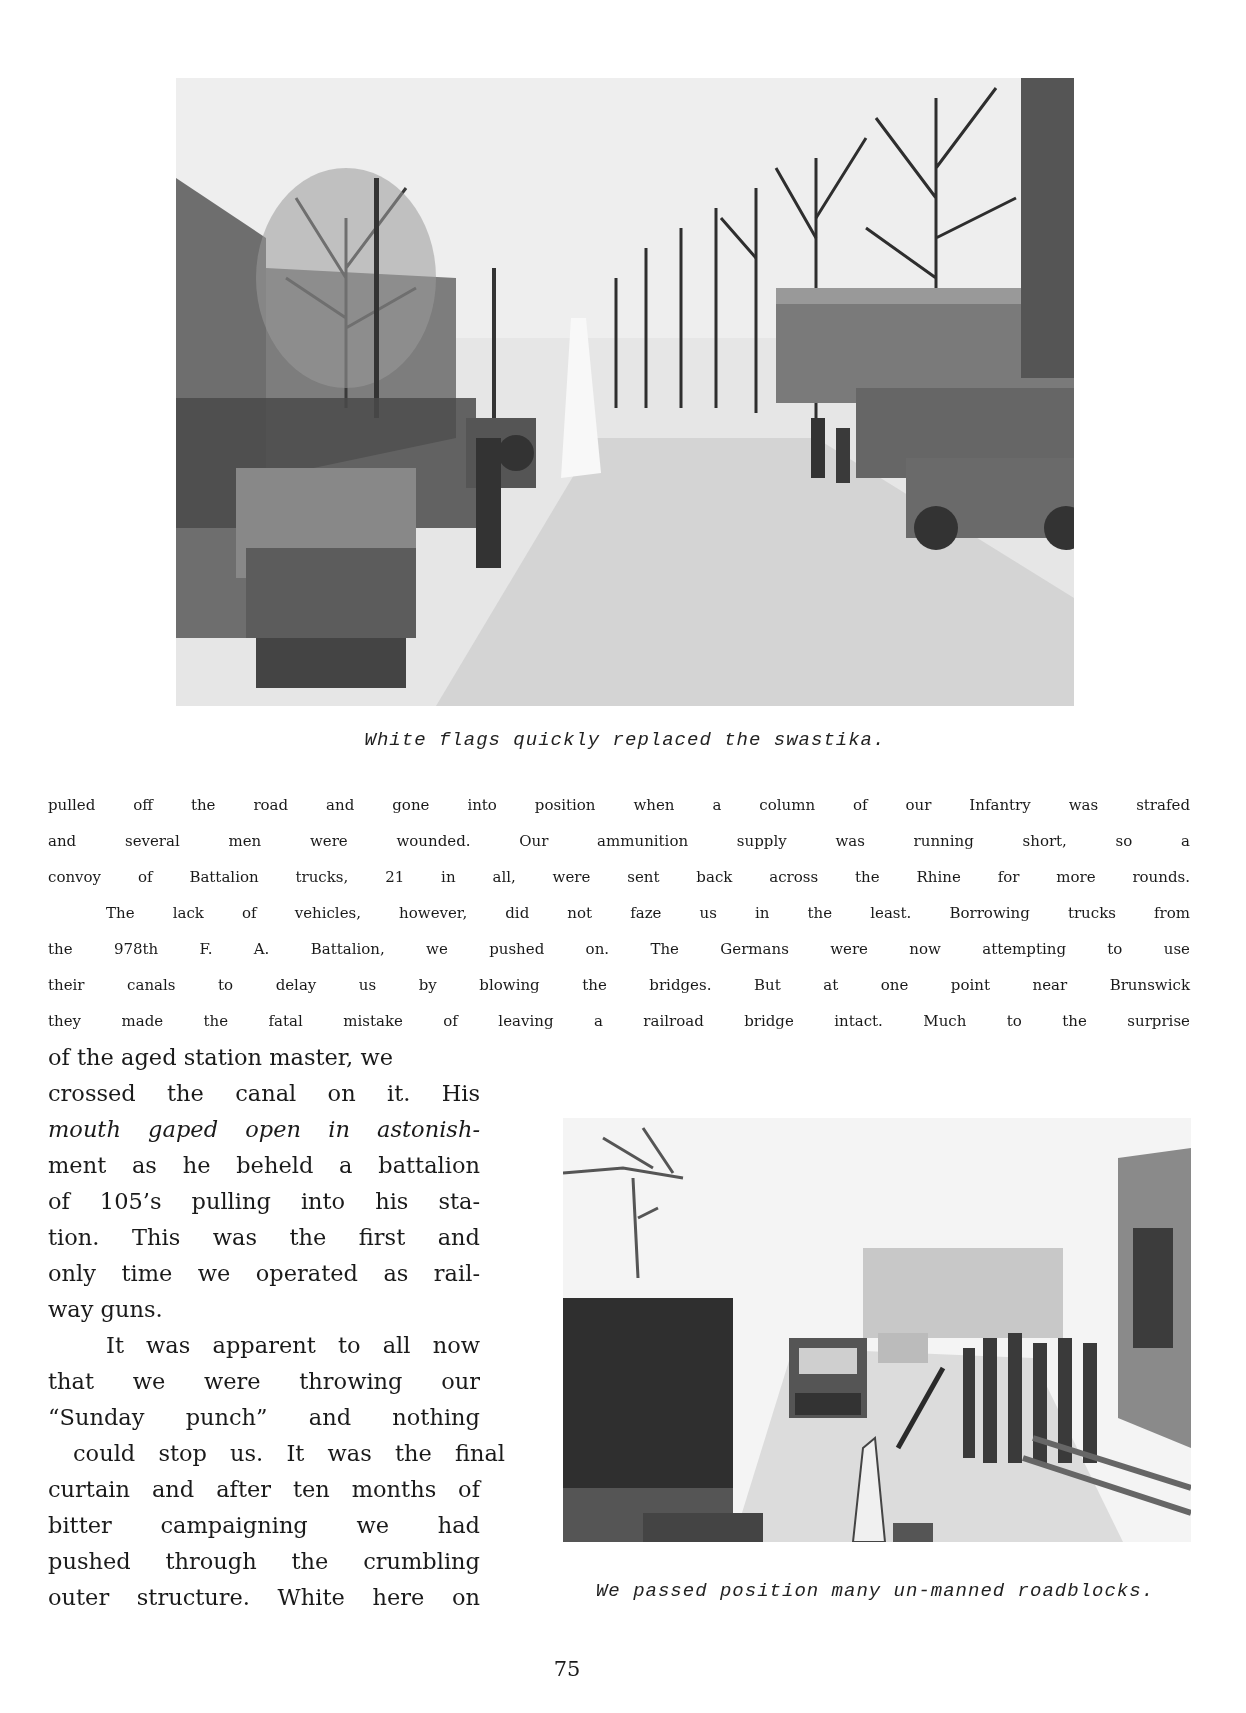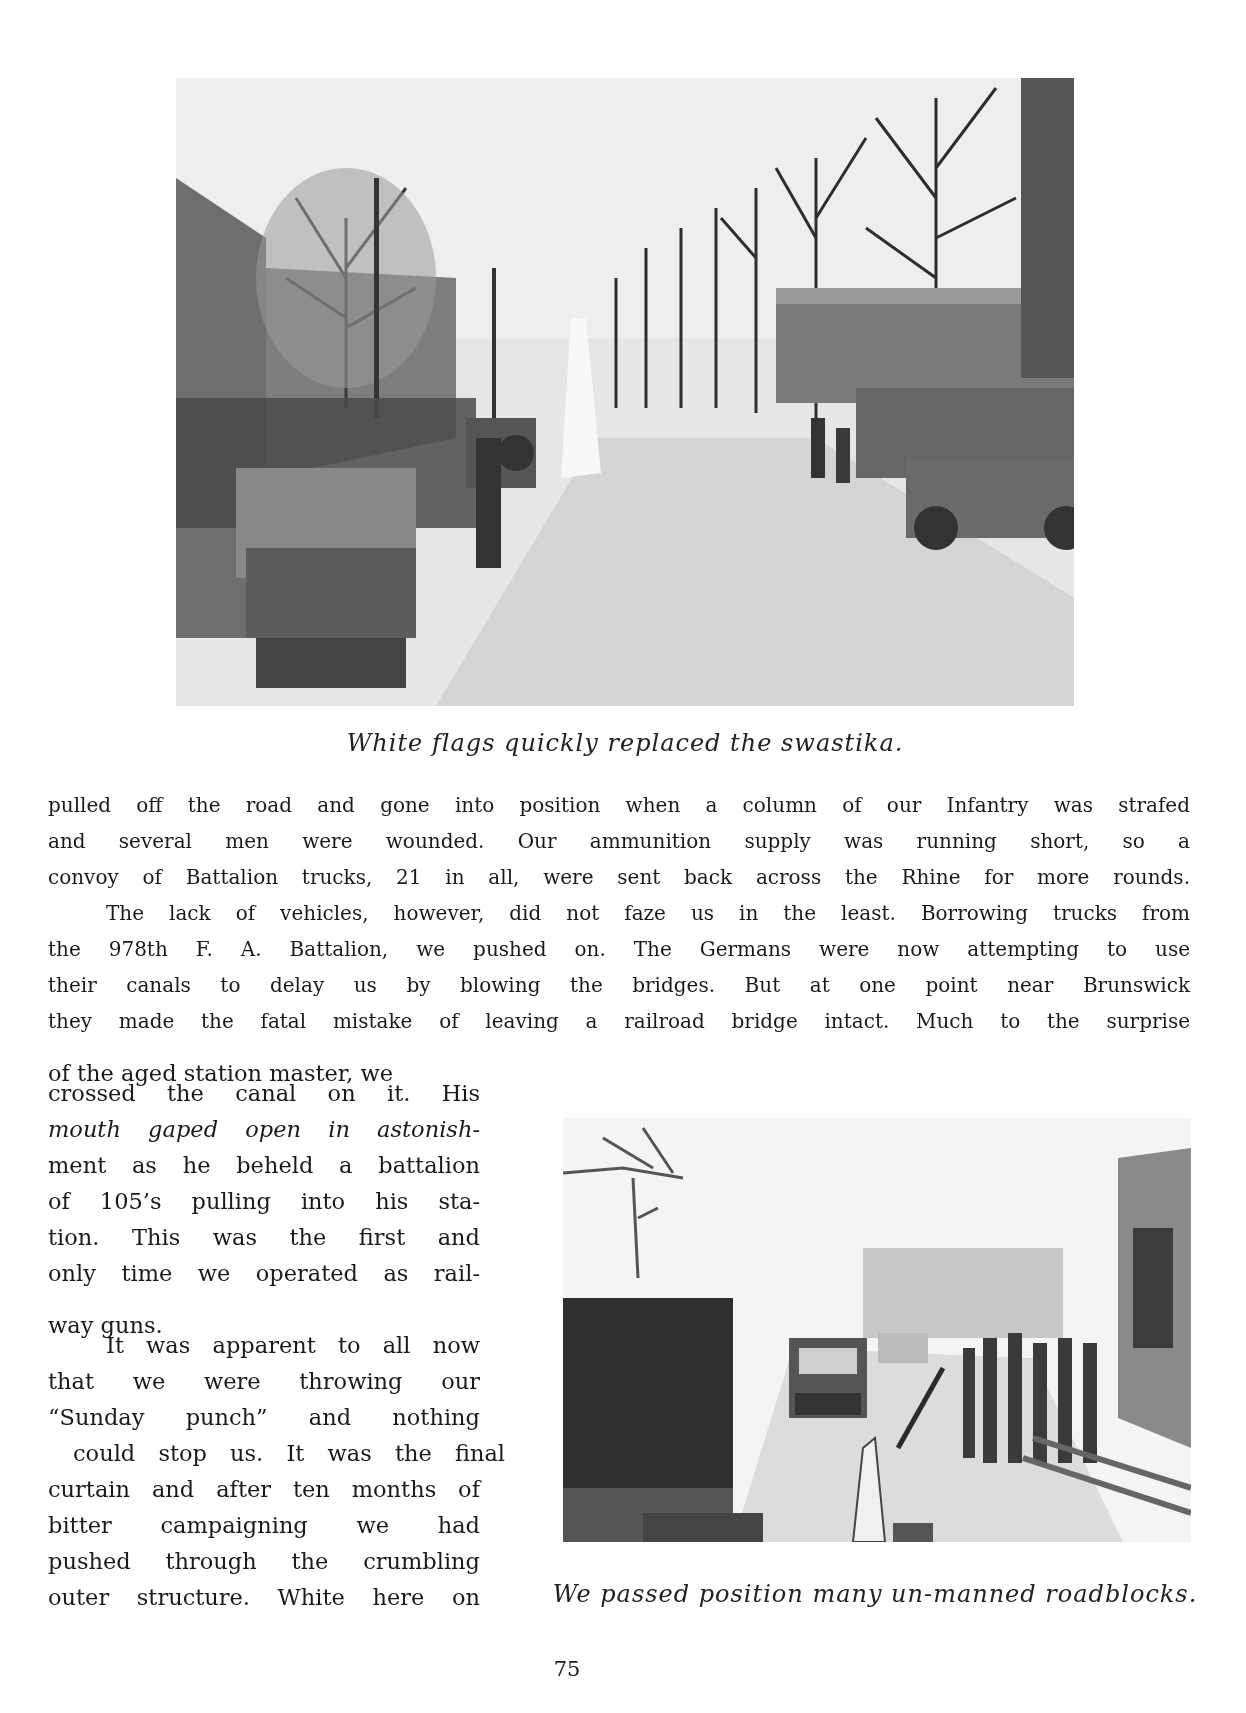--- a/index.html
+++ b/index.html
@@ -15,47 +15,48 @@
       position: absolute;
       background-color: #bdbdbd;
       overflow: hidden;
     }
     .photo svg { display: block; width: 100%; height: 100%; }
     #photo1 { left: 176px; top: 78px; width: 898px; height: 628px; }
     #photo2 { left: 563px; top: 1118px; width: 628px; height: 424px; }
     .caption {
       position: absolute;
       font-style: italic;
-      font-size: 24px;
+      font-size: 19px;
       letter-spacing: 1px;
       color: #222;
       white-space: nowrap;
       text-align: center;
+      font-family: Liberation Mono, monospace;
     }
     #caption1 { left: 176px; width: 898px; top: 729px; }
     #caption2 { left: 545px; width: 660px; top: 1580px; }
     .fullline {
       position: absolute;
       left: 48px; width: 1142px;
-      font-size: 20px;
+      font-size: 15px;
       line-height: 36px;
       text-align: justify;
       text-align-last: justify;
       white-space: nowrap;
     }
     .colline {
       position: absolute;
       left: 48px; width: 432px;
       font-size: 22.5px;
       line-height: 36px;
       text-align: justify;
       text-align-last: justify;
       white-space: nowrap;
     }
-    .lastline { text-align-last: left; margin-top: 16px; }
+    .lastline { text-align-last: left; }
     .indent { text-indent: 58px; }
     .it { font-style: italic; }
     #page-number {
       position: absolute;
       left: 0; width: 1134px;
       top: 1657px;
       text-align: center;
       font-size: 21px;
     }
   </style>

